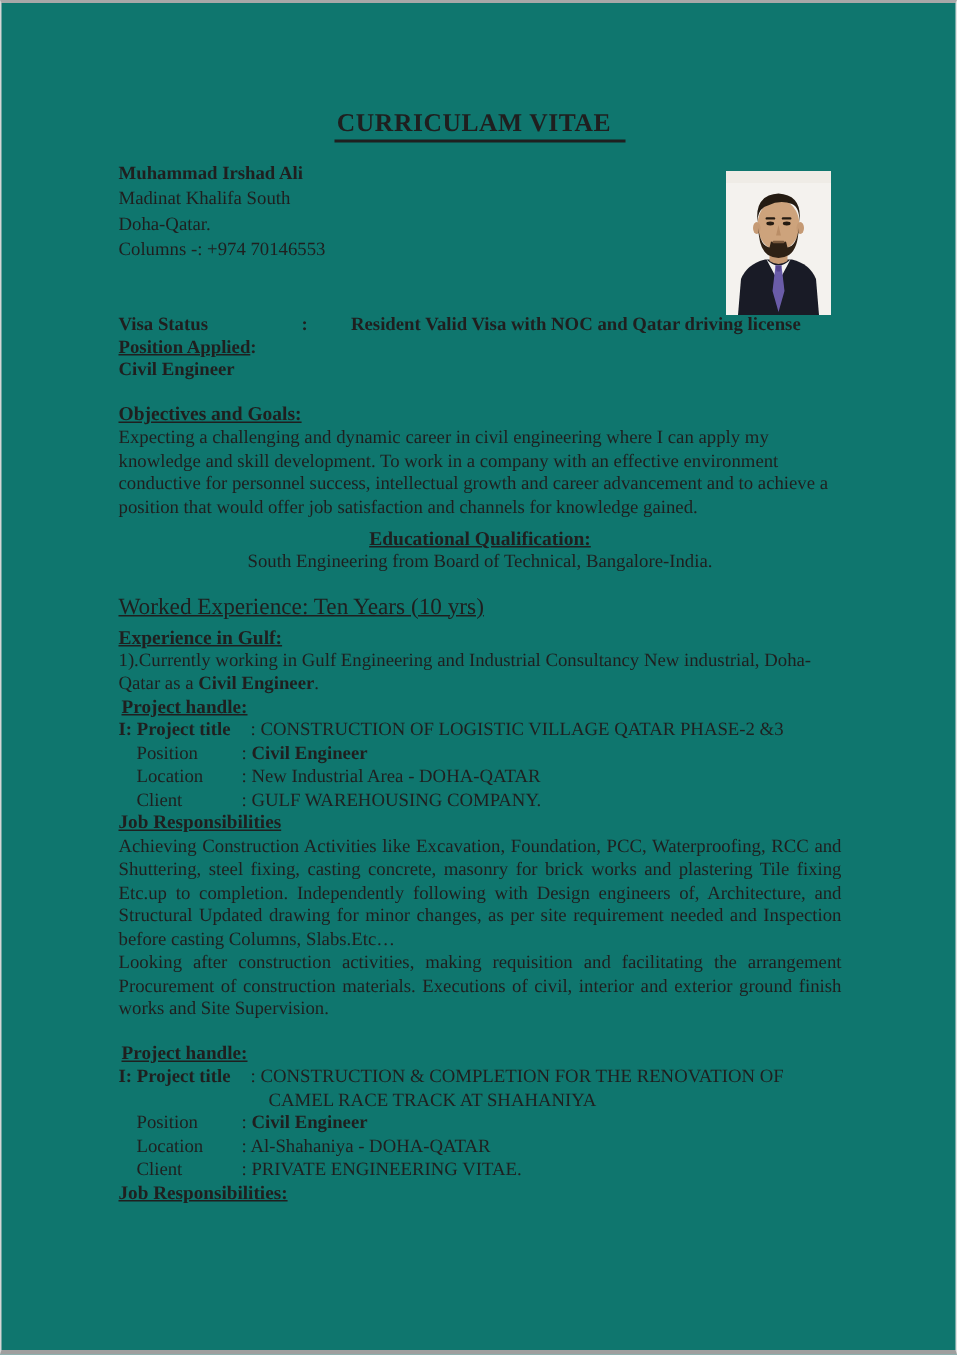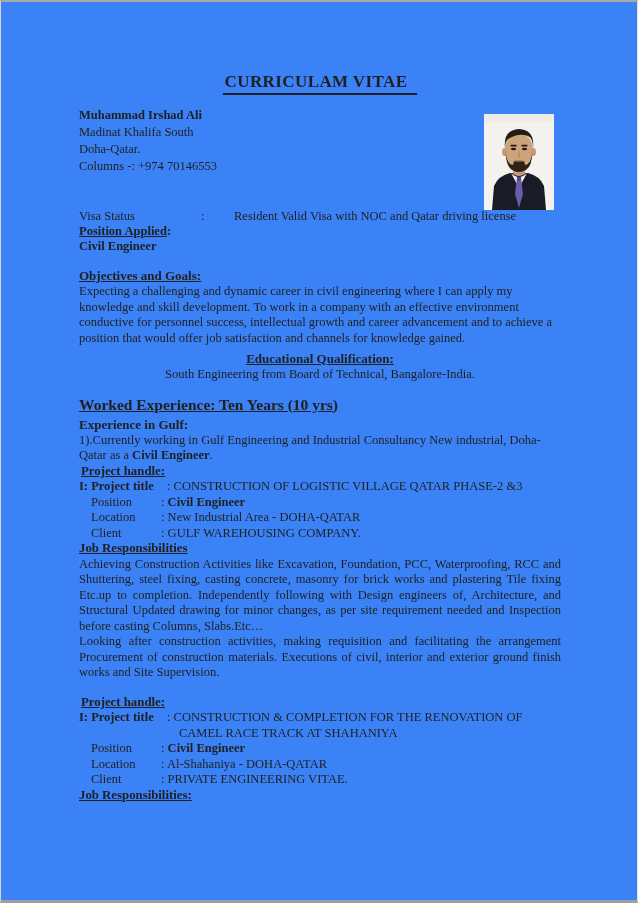--- a/index.html
+++ b/index.html
@@ -1,20 +1,20 @@
 <!DOCTYPE html>
 <html><head>
 <meta charset="utf-8">
 <style>
   html,body{margin:0;padding:0;background:#e9e9e9;}
   .page{
     position:relative;
     width:638px;height:903px;
     box-sizing:border-box;
-    background:#3b82f6;
+    background:#0f766e;
     border-top:2px solid #a8a8a8;
     border-bottom:3px solid #9f9f9f;
     border-left:1px solid #d6d6d6;
     border-right:1px solid #e2e2e2;
     padding:70px 76px 0 78px;
     font-family:"Liberation Serif","DejaVu Serif",serif;
     color:#1f1f1f;
     font-size:12.5px;
     overflow:hidden;
   }
@@ -26,34 +26,34 @@
     padding:0 10px 1px 2px;
   }
   .contact{margin-top:12px;line-height:17px;}
   .contact .name{font-weight:bold;}
   .email{color:#1f1f1f;text-decoration:underline;cursor:pointer;}
   .photo{
     position:absolute;left:483px;top:112px;width:70px;height:96px;
     background:#f6f5f2;overflow:hidden;
   }
   .visa-block{margin-top:24px;line-height:15px;}
-  .visa-row{display:flex;font-weight:normal;margin-top:34px;}
+  .visa-row{display:flex;font-weight:bold;margin-top:34px;}
   .visa-label{width:122px;}
   .visa-colon{width:33px;}
   .pa-line{font-weight:bold;}
   .pa-label{text-decoration:underline;}
   .bold{font-weight:bold;}
   .section{margin-top:14px;}
   .h{font-weight:bold;text-decoration:underline;font-size:13px;line-height:16px;}
   .para{line-height:15.5px;margin:0;}
   .big-h{
-    font-weight:bold;text-decoration:underline;
+    font-weight:normal;text-decoration:underline;
     font-size:15.5px;line-height:20px;margin-top:12px;
   }
-  .sub-h{font-weight:bold;font-size:13px;line-height:16px;margin-top:2px;}
+  .sub-h{font-weight:bold;text-decoration:underline;font-size:13px;line-height:16px;margin-top:2px;}
   .intro{line-height:15.5px;}
   .handle{font-weight:bold;text-decoration:underline;font-size:12.8px;line-height:15.5px;padding-left:2px;}
   .trow{display:flex;line-height:15.5px;}
   .tlabel{width:88px;font-weight:bold;flex:none;}
   .tvalue{flex:1;}
   .prow{display:flex;line-height:15.5px;}
   .plabel{width:70px;margin-left:12px;flex:none;}
   .just{text-align:justify;}
   .resp-h{font-weight:bold;text-decoration:underline;font-size:12.8px;line-height:15.5px;}
   .proj2{margin-top:14px;}

